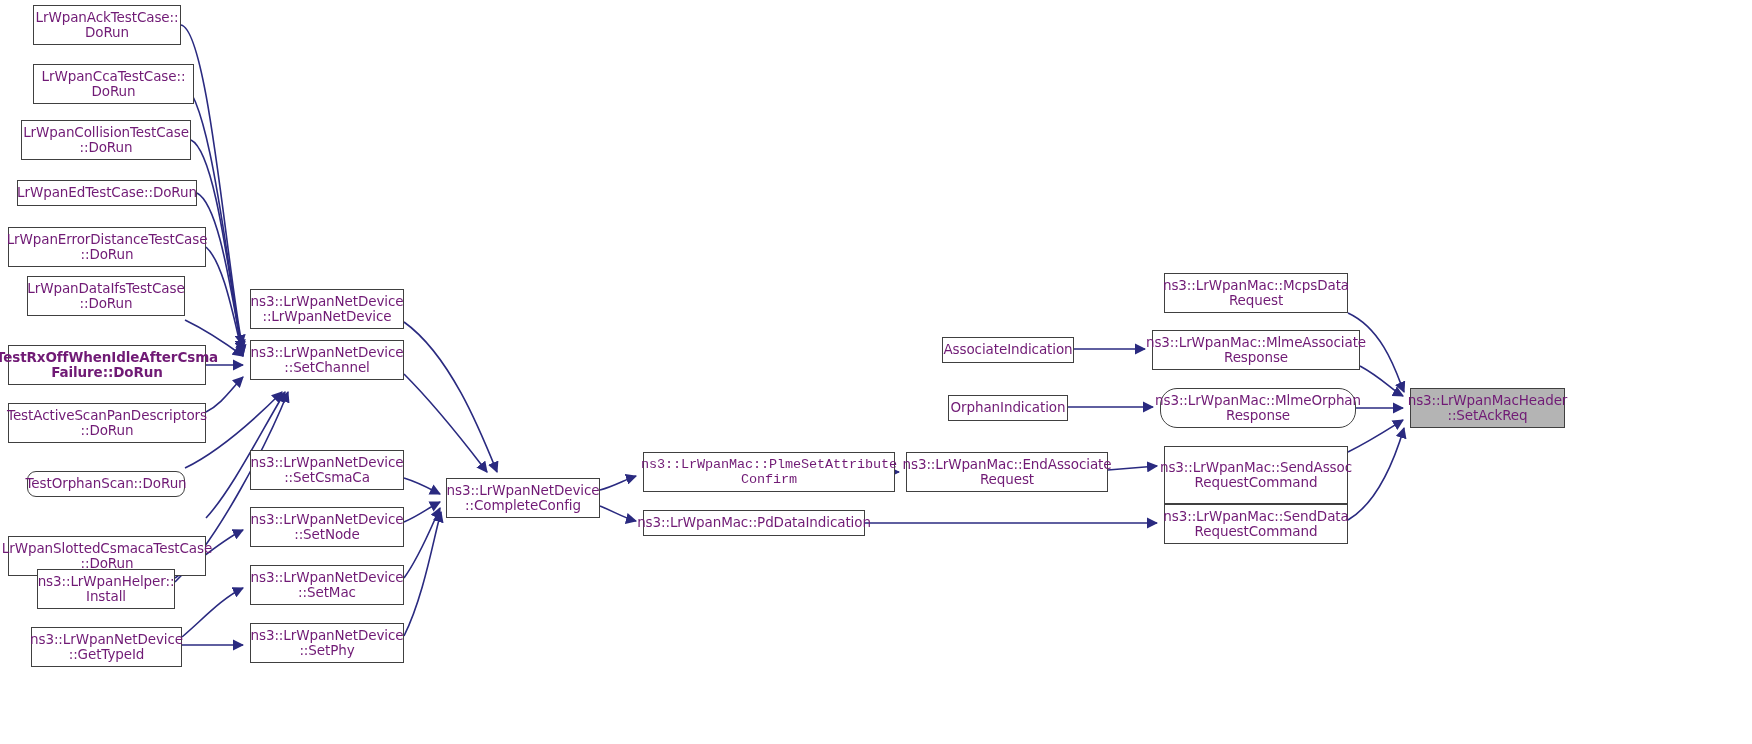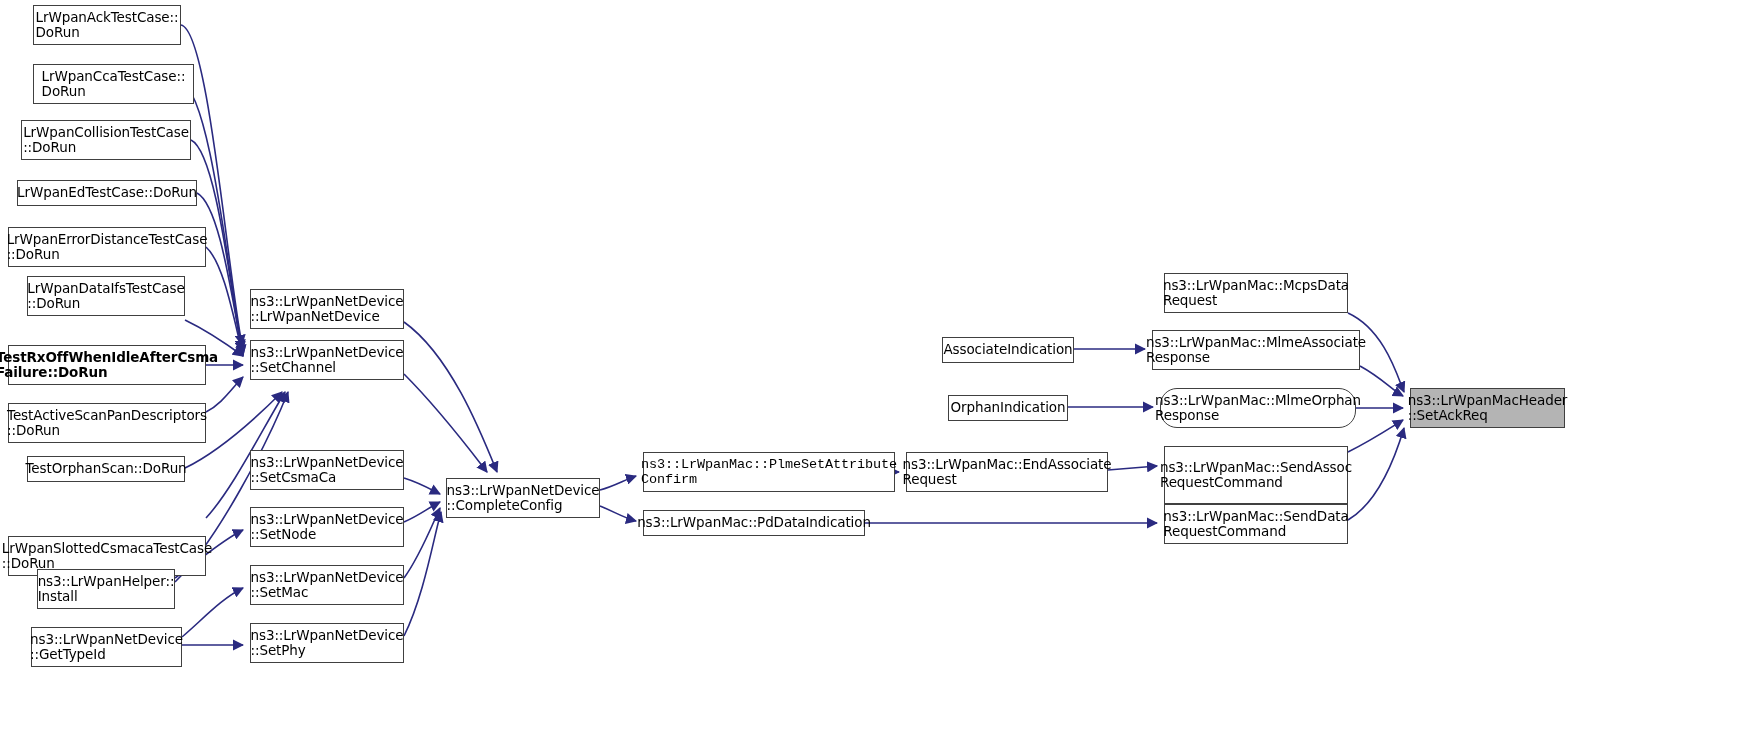--- a/index.html
+++ b/index.html
@@ -22,24 +22,25 @@
     top: 0;
     width: 1752px;
     height: 744px;
     pointer-events: none;
   }
   .node {
     position: absolute;
     box-sizing: border-box;
     border: 1.5px solid #404040;
     background: #ffffff;
-    color: #000000;
+    color: #701a75;
     display: flex;
     align-items: center;
     justify-content: center;
+    text-align: center;
     font-size: 13.5px;
     line-height: 15.5px;
     letter-spacing: -0.1px;
     white-space: pre-line;
     padding: 12px 3px;
     z-index: 2;
   }
   .node.highlight {
     background: #b4b4b4;
     border-color: #404040;
@@ -99,21 +100,21 @@
 ::DoRun</div>
       <div class="node" style="left: 17px; top: 180px; width: 180px; height: 25px;">LrWpanEdTestCase::DoRun</div>
       <div class="node" style="left: 8px; top: 227px; width: 198px; height: 40px;">LrWpanErrorDistanceTestCase
 ::DoRun</div>
       <div class="node" style="left: 27px; top: 276px; width: 158px; height: 40px;">LrWpanDataIfsTestCase
 ::DoRun</div>
       <div class="node" style="left: 8px; top: 345px; width: 198px; height: 40px; font-weight: bold;">TestRxOffWhenIdleAfterCsma
 Failure::DoRun</div>
       <div class="node" style="left: 8px; top: 403px; width: 198px; height: 40px;">TestActiveScanPanDescriptors
 ::DoRun</div>
-      <div class="node" style="left: 27px; top: 456px; width: 158px; height: 25px;">TestOrphanScan::DoRun</div>
+      <div class="node" style="left: 27px; top: 471px; width: 158px; height: 25px; border-radius: 9px;">TestOrphanScan::DoRun</div>
       <div class="node" style="left: 8px; top: 508px; width: 198px; height: 40px; margin-top: 28px;">LrWpanSlottedCsmacaTestCase
 ::DoRun</div>
       <div class="node" style="left: 37px; top: 569px; width: 138px; height: 40px;">ns3::LrWpanHelper::
 Install</div>
       <div class="node" style="left: 31px; top: 627px; width: 151px; height: 40px;">ns3::LrWpanNetDevice
 ::GetTypeId</div>
       <div class="node" style="left: 250px; top: 289px; width: 154px; height: 40px;">ns3::LrWpanNetDevice
 ::LrWpanNetDevice</div>
       <div class="node" style="left: 250px; top: 340px; width: 154px; height: 40px;">ns3::LrWpanNetDevice
 ::SetChannel</div>

